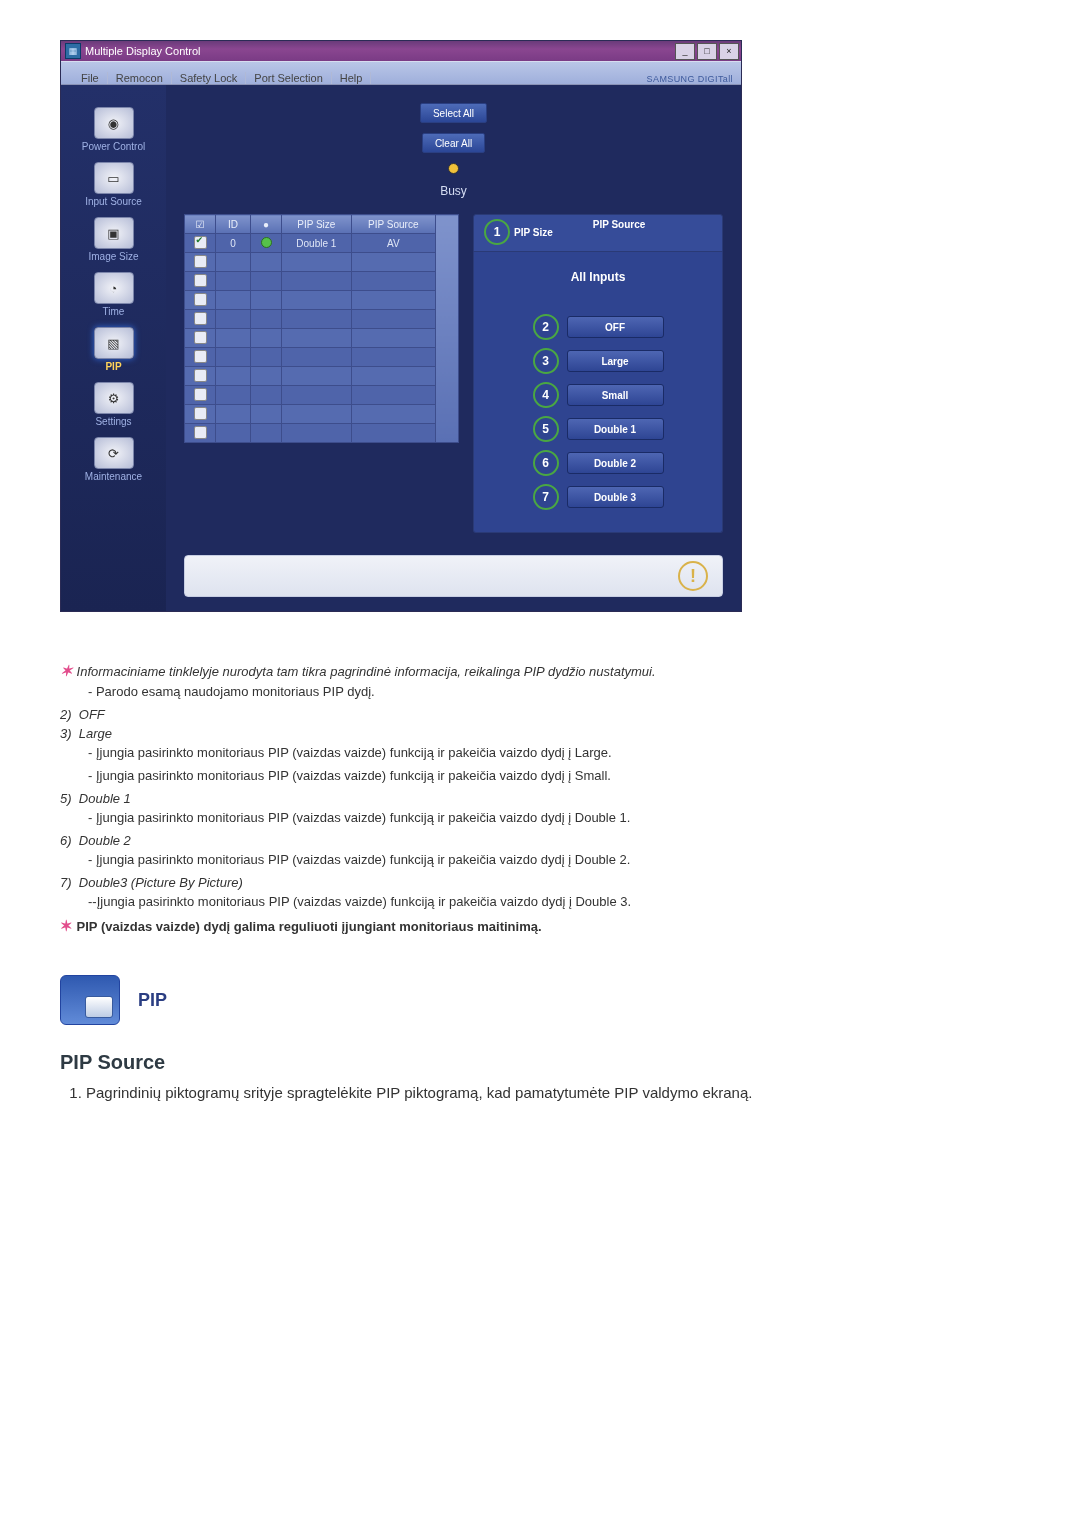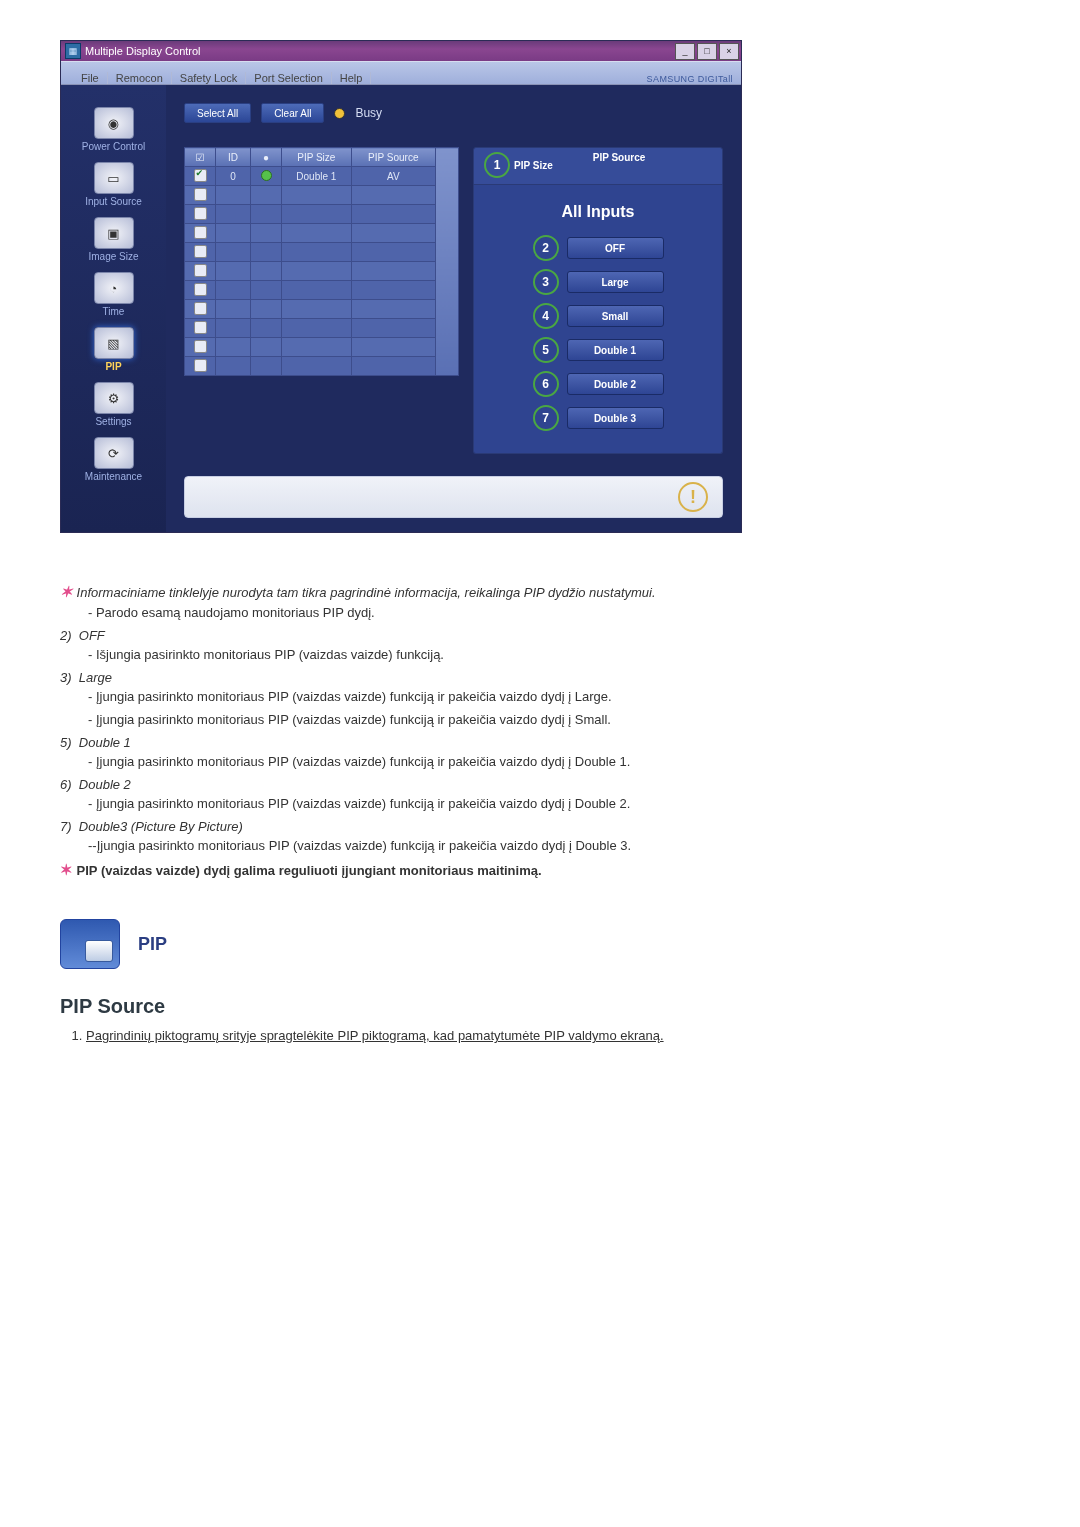--- a/index.html
+++ b/index.html
@@ -93,21 +93,22 @@
   .main {
     flex:1;
     background:#1f2a5e;
     padding:18px 18px 14px 18px;
     position:relative;
   }
   .toolbar {
     display:flex;
     align-items:center;
     gap:10px;
-    margin-bottom:24px;
+    margin-bottom:16px;
+    flex-direction:column;
   }
   .t-btn {
     height:18px;
     padding:0 12px;
     font-size:10px;
     color:#fff;
     background: linear-gradient(#4d6bb8,#2b4696);
     border:1px solid #2a3f82;
     border-radius:2px;
     display:flex;align-items:center;
@@ -165,21 +166,21 @@
     display:flex;align-items:center;justify-content:center;
     margin-right:4px;
   }
   .rp-body {
     background:#2f4490;
     border:1px solid #2a3a76;
     border-top:none;
     padding:18px 12px 14px 12px;
     border-radius:0 0 3px 3px;
   }
-  .rp-sub { text-align:center;font-size:16px;font-weight:bold;color:#fff; margin-bottom:14px;}
+  .rp-sub { text-align:center;font-size:12px;font-weight:bold;color:#fff; margin-bottom:30px;}
   .opt-row {
     display:flex;align-items:center;justify-content:center;
     margin-bottom:8px;
   }
   .num-pill {
     width:22px;height:22px;border:2px solid #4aa742;border-radius:50%;
     color:#fff;font-size:12px;font-weight:bold;
     display:flex;align-items:center;justify-content:center;
     margin-right:8px;
     background:#2f4490;
@@ -226,21 +227,21 @@
     content:"";
     position:absolute;right:6px;bottom:6px;
     width:26px;height:20px;
     background:linear-gradient(#fff,#bdcce4);
     border:1px solid #375a9e;
     border-radius:3px;
   }
   .pip-icon-big .dot{position:absolute;right:17px;bottom:14px;width:6px;height:6px;border-radius:50%;background:#2b8f4a;}
   .pip-title { font-size:18px;font-weight:bold;color:#2b3e82; }
   .sec-title { margin-top:8px;font-size:20px;font-weight:bold;color:#2e3a43; }
-  ol.steps { margin:10px 0 0 6px; padding-left:20px; font-size:13px;text-decoration:underline;}
+  ol.steps { margin:10px 0 0 6px; padding-left:20px; font-size:15px;}
 </style>
 </head>
 <body>
 
 <div class="app-window">
   <div class="titlebar">
     <span class="icon-box">▦</span>
     <span class="titlebar-text">Multiple Display Control</span>
     <span class="win-controls">
       <span class="win-btn">_</span>
@@ -436,21 +437,20 @@
     </div>
   </div>
 </div>
 
 <div>
   <div class="doc-line"><span class="star">✶</span><span>Informaciniame tinklelyje nurodyta tam tikra pagrindinė informacija, reikalinga PIP dydžio nustatymui.</span></div>
 
   <div class="doc-sub">- Parodo esamą naudojamo monitoriaus PIP dydį.</div>
 
   <div class="doc-line"><span>2)</span>&nbsp;&nbsp;<span>OFF</span></div>
-  <div class="doc-sub">- Išjungia pasirinkto monitoriaus PIP (vaizdas vaizde) funkciją.</div>
 
   <div class="doc-line"><span>3)</span>&nbsp;&nbsp;<span>Large</span></div>
   <div class="doc-sub">- Įjungia pasirinkto monitoriaus PIP (vaizdas vaizde) funkciją ir pakeičia vaizdo dydį į Large.</div>
 
   <div class="doc-sub">- Įjungia pasirinkto monitoriaus PIP (vaizdas vaizde) funkciją ir pakeičia vaizdo dydį į Small.</div>
 
   <div class="doc-line"><span>5)</span>&nbsp;&nbsp;<span>Double 1</span></div>
   <div class="doc-sub">- Įjungia pasirinkto monitoriaus PIP (vaizdas vaizde) funkciją ir pakeičia vaizdo dydį į Double 1.</div>
 
   <div class="doc-line"><span>6)</span>&nbsp;&nbsp;<span>Double 2</span></div>

